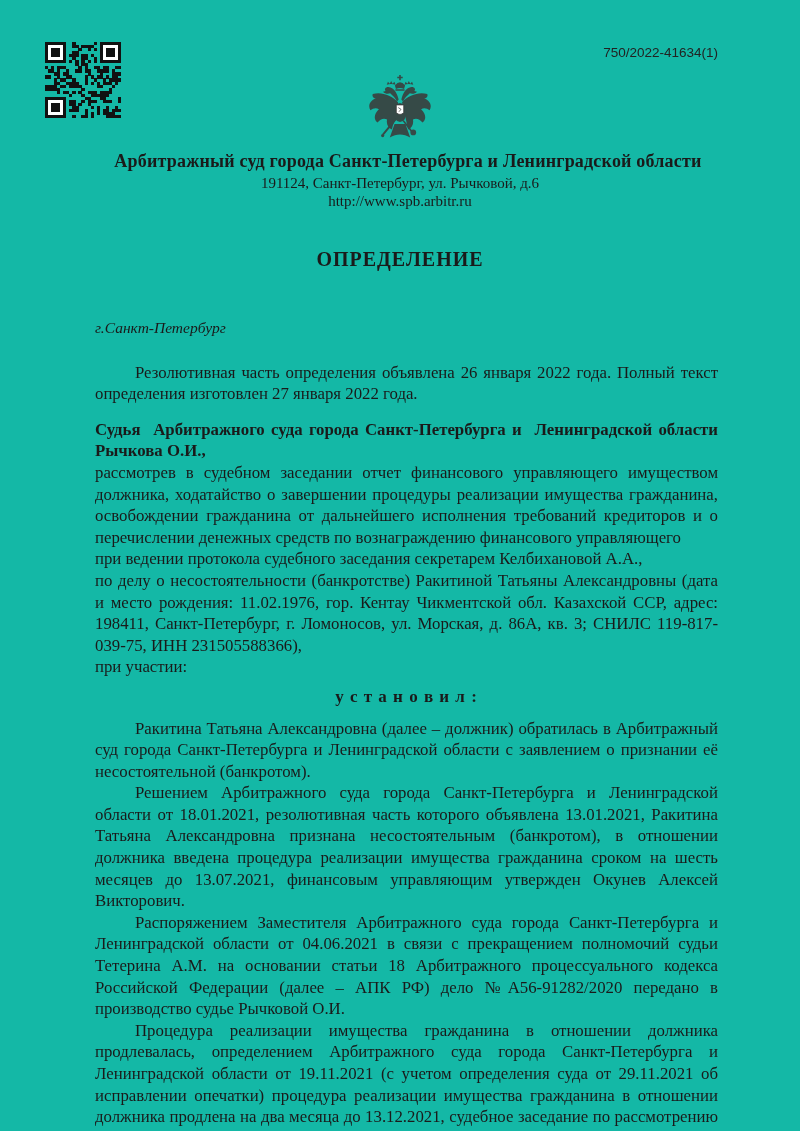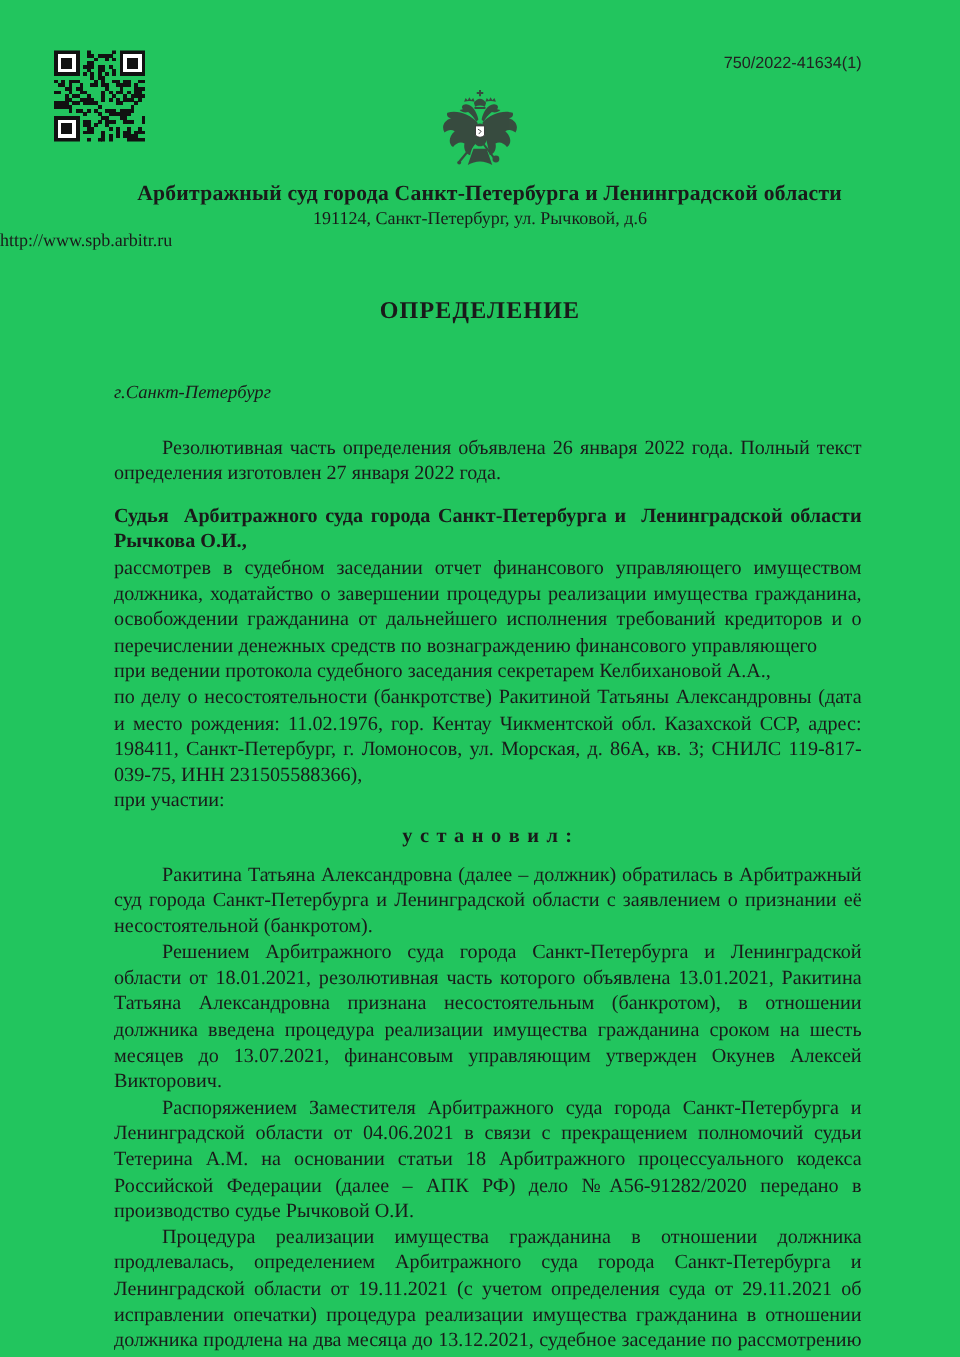--- a/index.html
+++ b/index.html
@@ -1,40 +1,40 @@
 <!DOCTYPE html>
 <html lang="ru"><head>
 <meta charset="utf-8">
 <title>Определение</title>
 <style>
   html,body{margin:0;padding:0;background:#e8e8e8;}
   .page{
     position:relative;
     width:800px;height:1131px;
     margin:0 auto;
-    background:#22c55e;
+    background:#14b8a6;
     color:#1a1a1a;
     font-family:"Liberation Serif","DejaVu Serif",serif;
     overflow:hidden;
   }
   
   .qr{position:absolute;left:45px;top:42px;width:76px;height:76px;}
   .doc-number{
     position:absolute;right:82px;top:45px;
     font-family:"Liberation Sans","DejaVu Sans",sans-serif;
     font-size:13.5px;color:#222;
   }
   
   .emblem{margin-top:73px;text-align:center;line-height:0;}
   .court-name{
     margin-top:6px;text-align:center;
     font-weight:bold;font-size:18px;letter-spacing:.2px;padding-left:16px;
   }
   .court-address{text-align:center;font-size:15px;margin-top:3px;}
-  .court-url{text-align:left;font-size:15px;margin-top:1px;}
+  .court-url{text-align:center;font-size:15px;margin-top:1px;}
   .doc-title{
     margin-top:38px;text-align:center;
     font-weight:bold;font-size:20px;letter-spacing:1px;
   }
   
   .content{margin:0 82px 0 95px;font-size:16.8px;line-height:21.6px;}
   .meta{margin-top:46px;}
   .place{font-style:italic;font-size:15.5px;}
   .date-row{display:flex;justify-content:space-between;align-items:flex-end;margin-top:1px;}
   .date,.case-no{font-weight:bold;font-style:italic;font-size:16.8px;}

